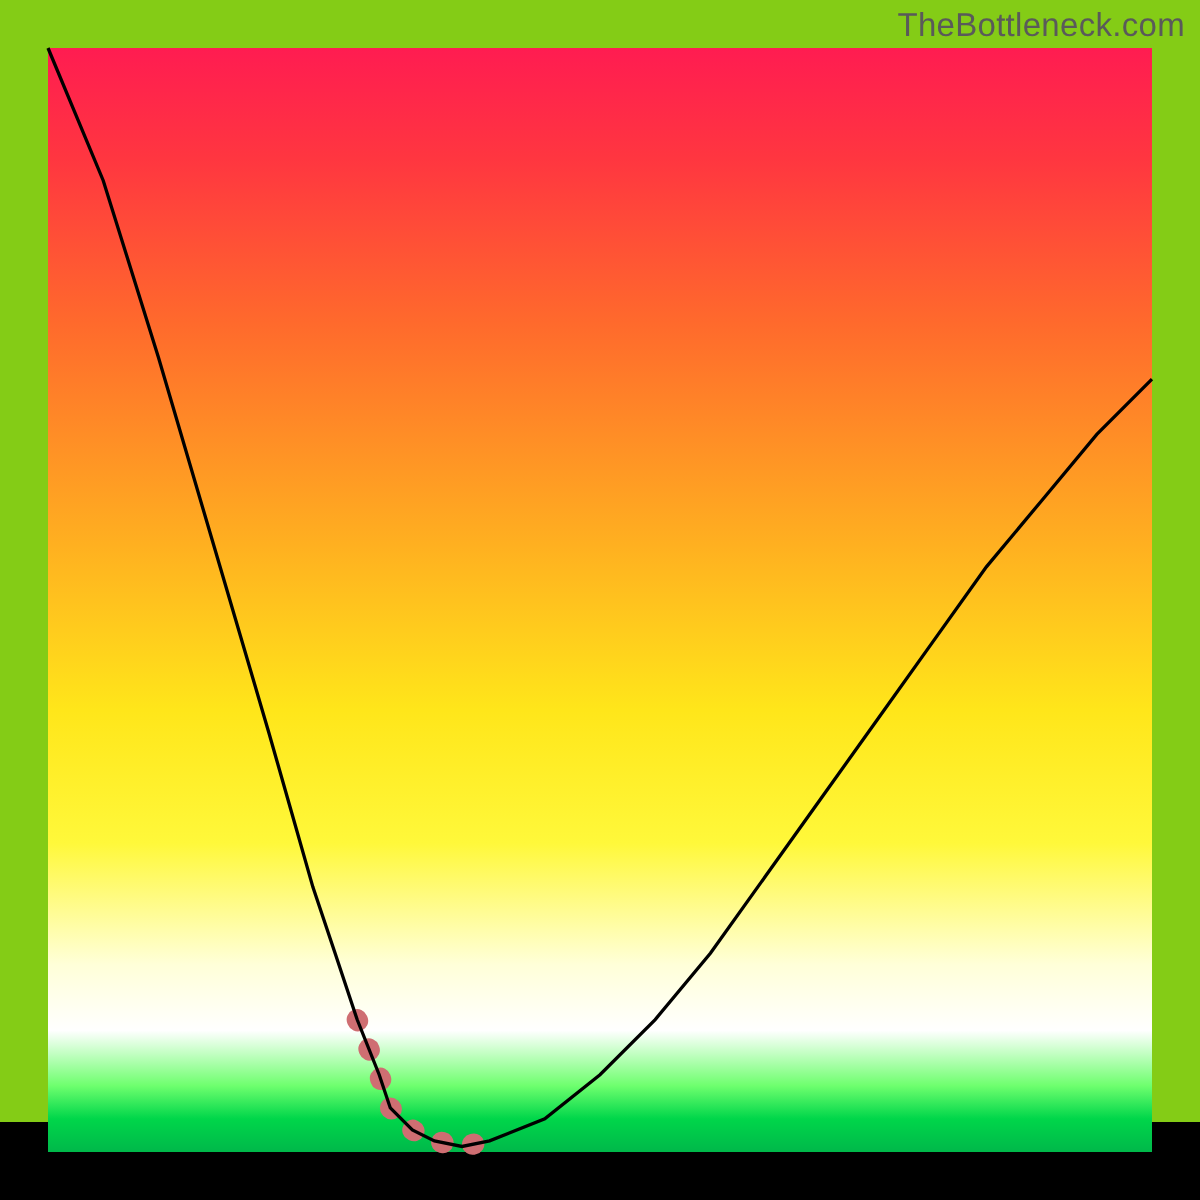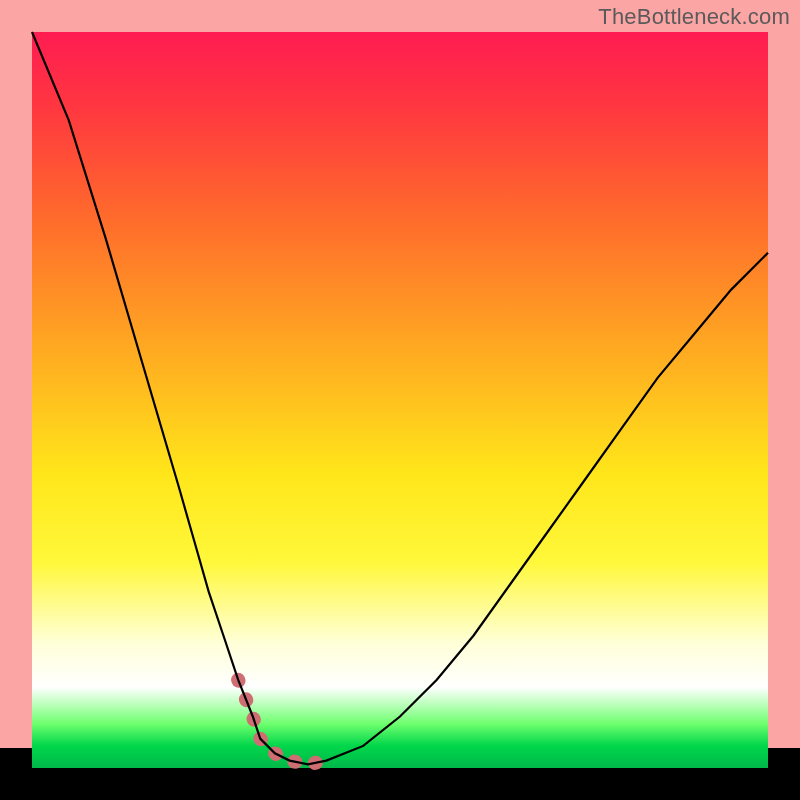--- a/index.html
+++ b/index.html
@@ -1,21 +1,21 @@
 <!DOCTYPE html>
 <html><head>
 <meta charset="utf-8">
 <style>
   * { margin: 0; padding: 0; box-sizing: border-box; }
   html, body { width: 800px; height: 800px; overflow: hidden; background: #000; }
   .frame {
     position: absolute;
     top: 0; left: 0;
     width: 800px; height: 748px;
-    background: #fca5a5;
+    background: #84cc16;
   }
   .watermark {
     position: absolute;
     top: 4px;
     right: 10px;
     color: #5a5a5a;
     font-family: Arial, Helvetica, sans-serif;
     font-size: 22px;
     font-weight: 500;
     letter-spacing: 0.2px;

